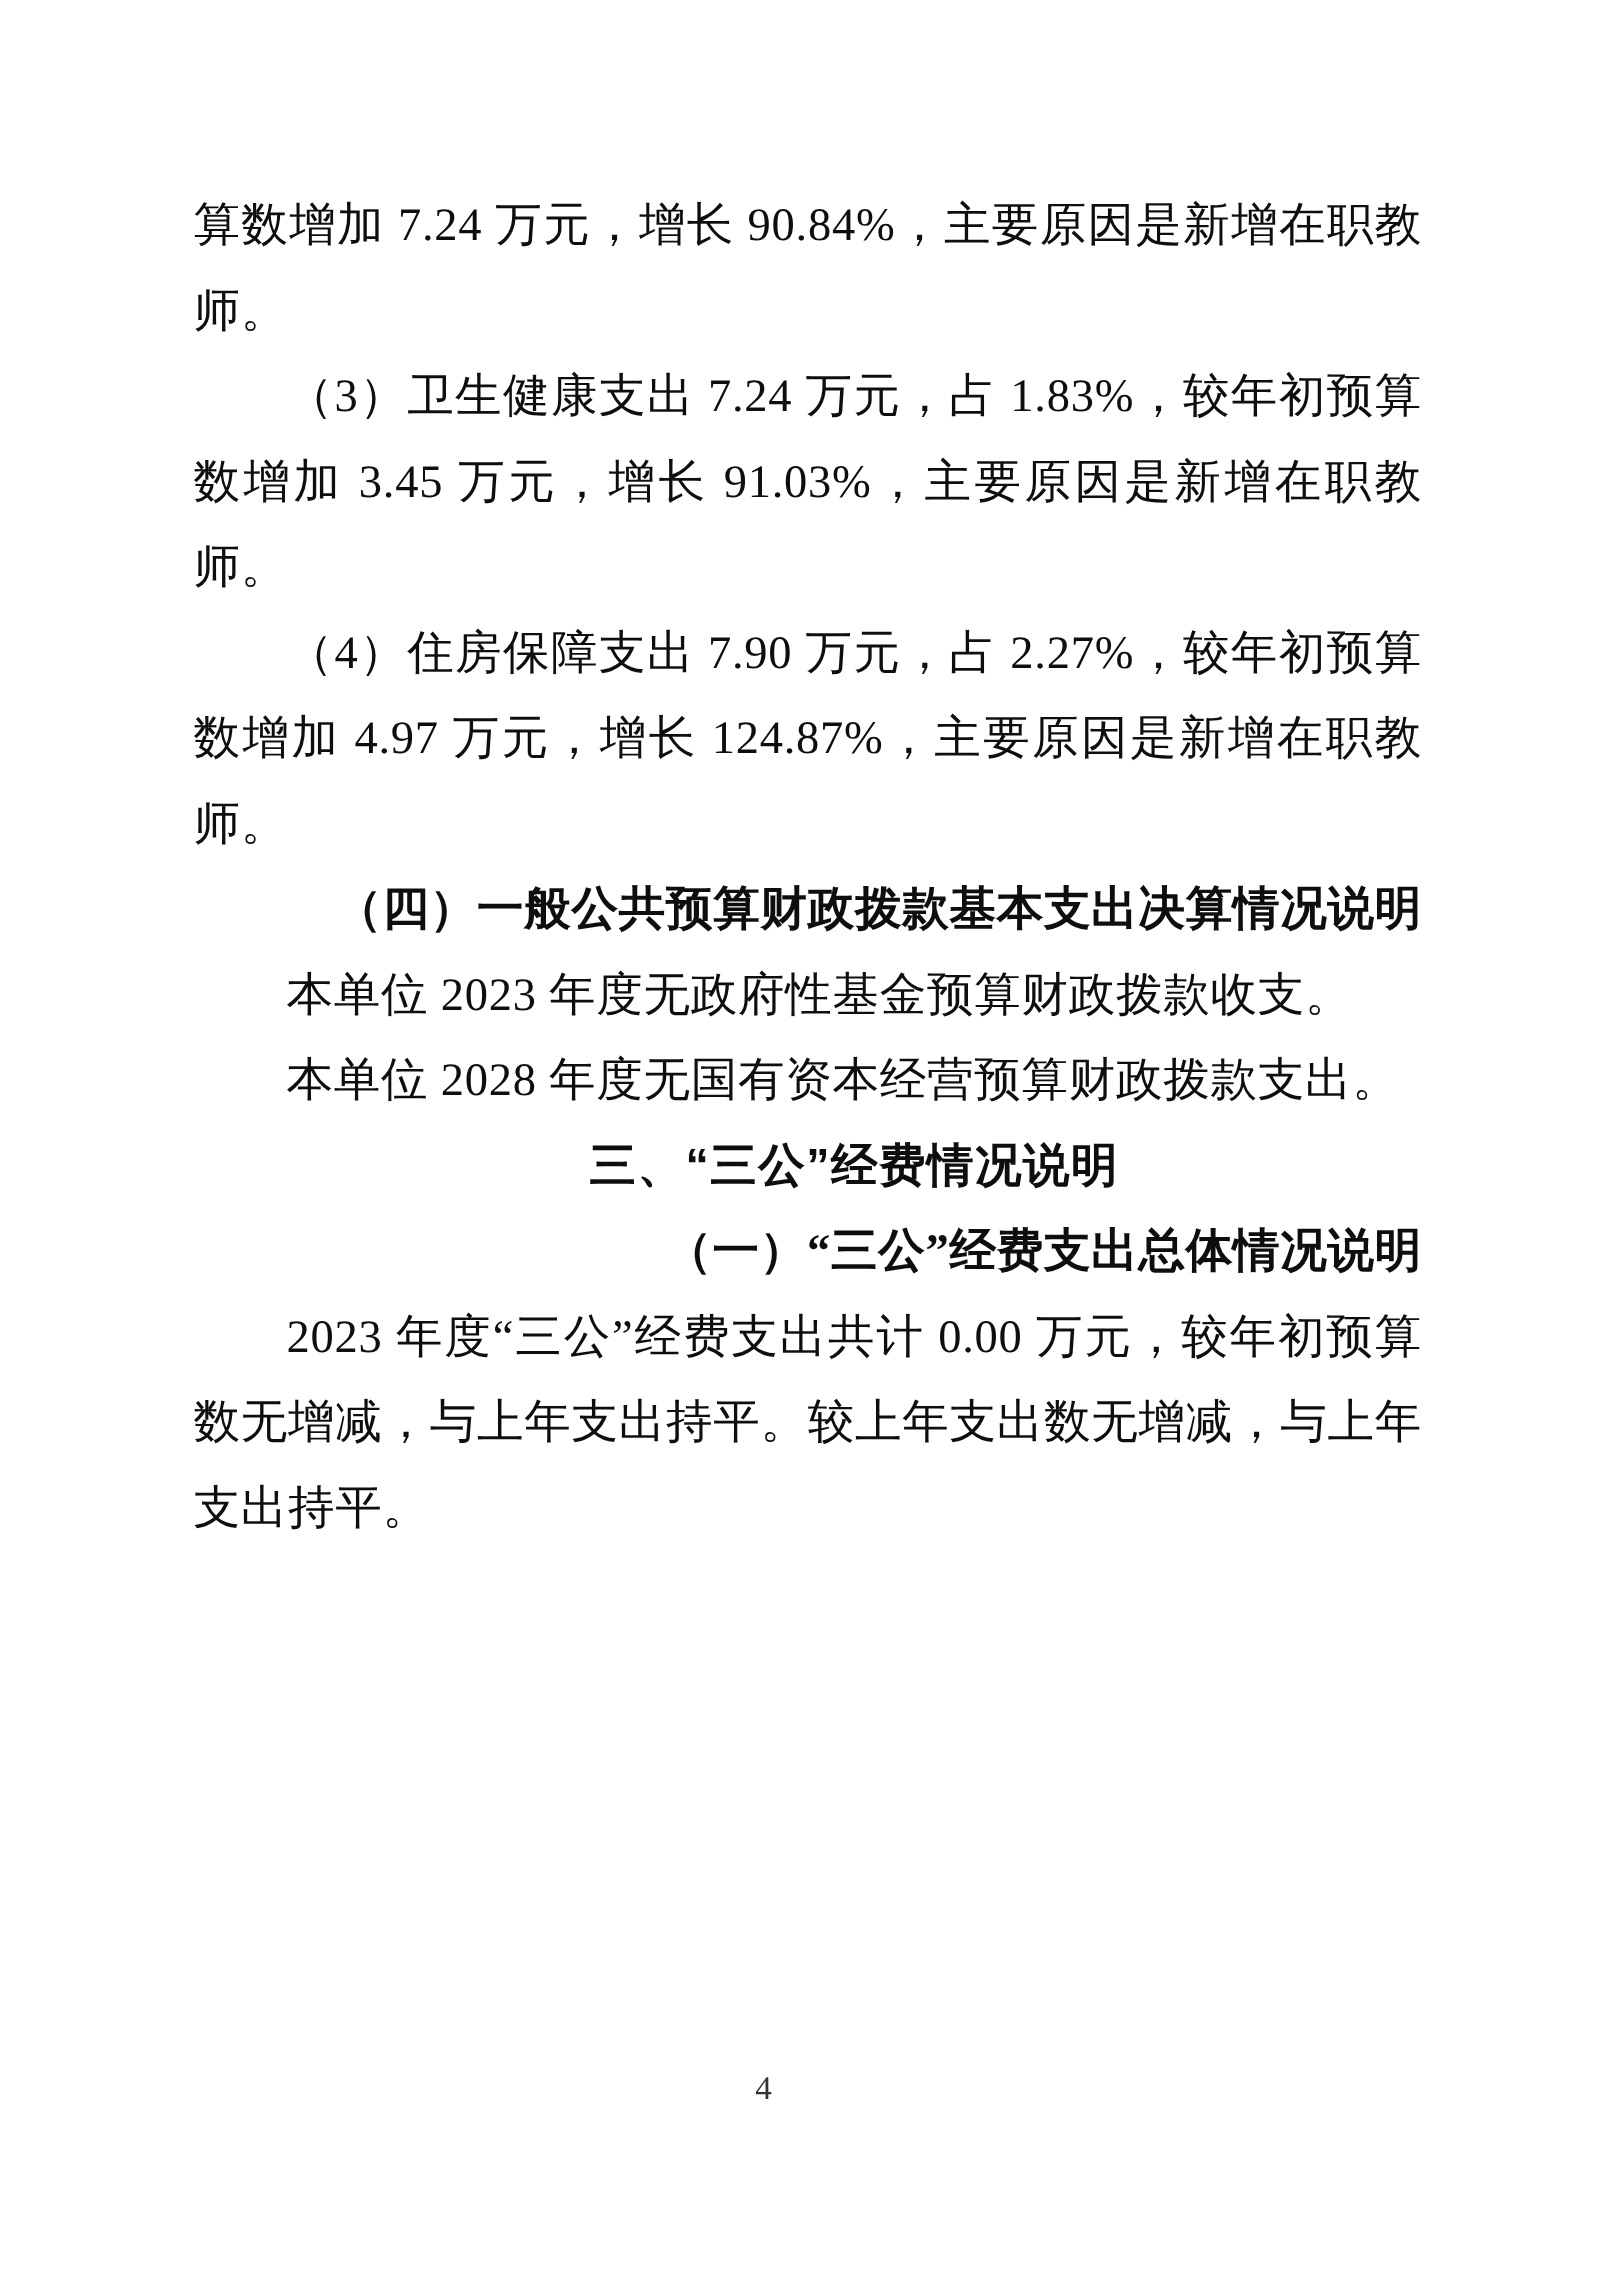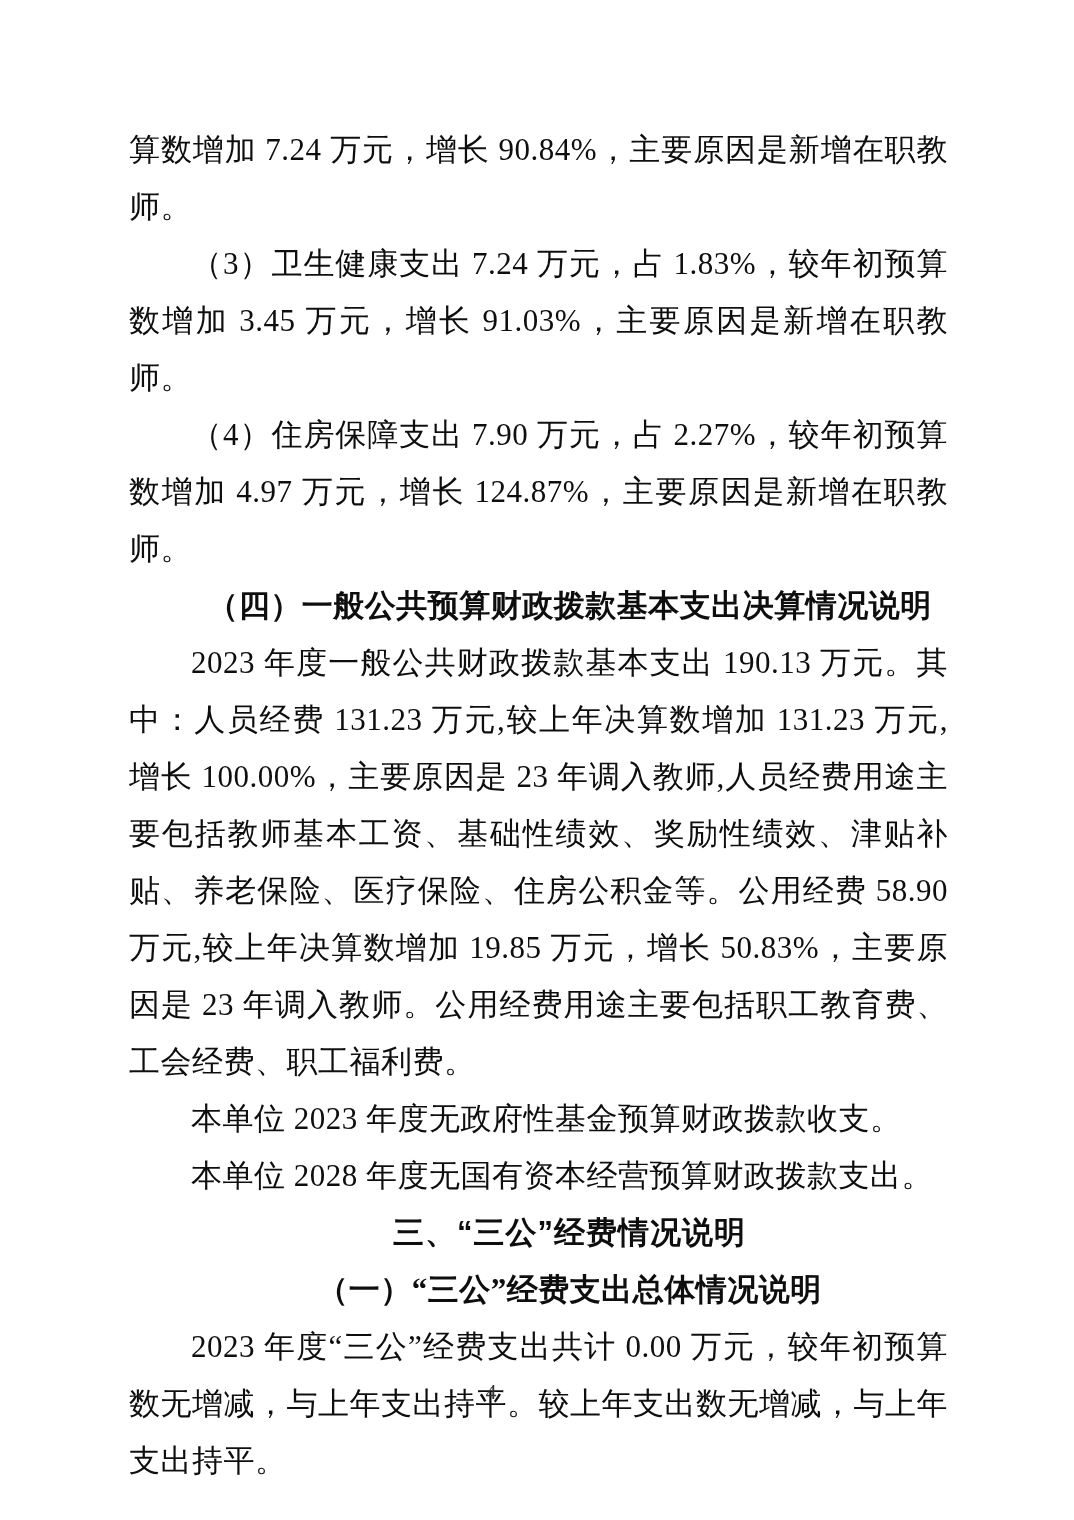--- a/index.html
+++ b/index.html
@@ -8,20 +8,21 @@
     background: #ffffff;
   }
   .page {
     position: relative;
     width: 982px;
     height: 1520px;
     background: #ffffff;
     overflow: hidden;
     font-family: "Liberation Serif", serif;
     color: #0e0e0e;
+    padding-left: 36px;
   }
   .content {
     position: absolute;
     top: 121px;
     left: 129px;
     width: 819px;
   }
   .doc-block {
     margin: 0;
     font-size: 31px;
@@ -31,21 +32,21 @@
   }
   .para {
     text-indent: 2em;
   }
   .para-cont {
     text-indent: 0;
   }
   .heading {
     font-weight: bold;
     text-indent: 2em;
-    text-align: center;
+    text-align: right;
   }
   .heading-hei {
     font-family: "Liberation Sans", sans-serif;
     font-weight: bold;
     text-indent: 2em;
     text-align: center;
     letter-spacing: 1px;
   }
   .page-footer {
     position: absolute;
@@ -61,21 +62,20 @@
 </style>
 </head>
 <body>
 
 <div class="page">
   <div class="content">
     <p class="doc-block para-cont">算数增加 7.24 万元，增长 90.84%，主要原因是新增在职教师。</p>
     <p class="doc-block para">（3）卫生健康支出 7.24 万元，占 1.83%，较年初预算数增加 3.45 万元，增长 91.03%，主要原因是新增在职教师。</p>
     <p class="doc-block para">（4）住房保障支出 7.90 万元，占 2.27%，较年初预算数增加 4.97 万元，增长 124.87%，主要原因是新增在职教师。</p>
     <p class="doc-block heading">（四）一般公共预算财政拨款基本支出决算情况说明</p>
-    <p class="doc-block para">2023 年度一般公共财政拨款基本支出 190.13 万元。其中：人员经费 131.23 万元,较上年决算数增加 131.23 万元,增长 100.00%，主要原因是 23 年调入教师,人员经费用途主要包括教师基本工资、基础性绩效、奖励性绩效、津贴补贴、养老保险、医疗保险、住房公积金等。公用经费 58.90 万元,较上年决算数增加 19.85 万元，增长 50.83%，主要原因是 23 年调入教师。公用经费用途主要包括职工教育费、工会经费、职工福利费。</p>
     <p class="doc-block para">本单位 2023 年度无政府性基金预算财政拨款收支。</p>
     <p class="doc-block para">本单位 2028 年度无国有资本经营预算财政拨款支出。</p>
     <p class="doc-block heading-hei">三、“三公”经费情况说明</p>
     <p class="doc-block heading">（一）“三公”经费支出总体情况说明</p>
     <p class="doc-block para">2023 年度“三公”经费支出共计 0.00 万元，较年初预算数无增减，与上年支出持平。较上年支出数无增减，与上年支出持平。</p>
 
   </div>
   <div class="page-footer">4</div>
 </div>
 

